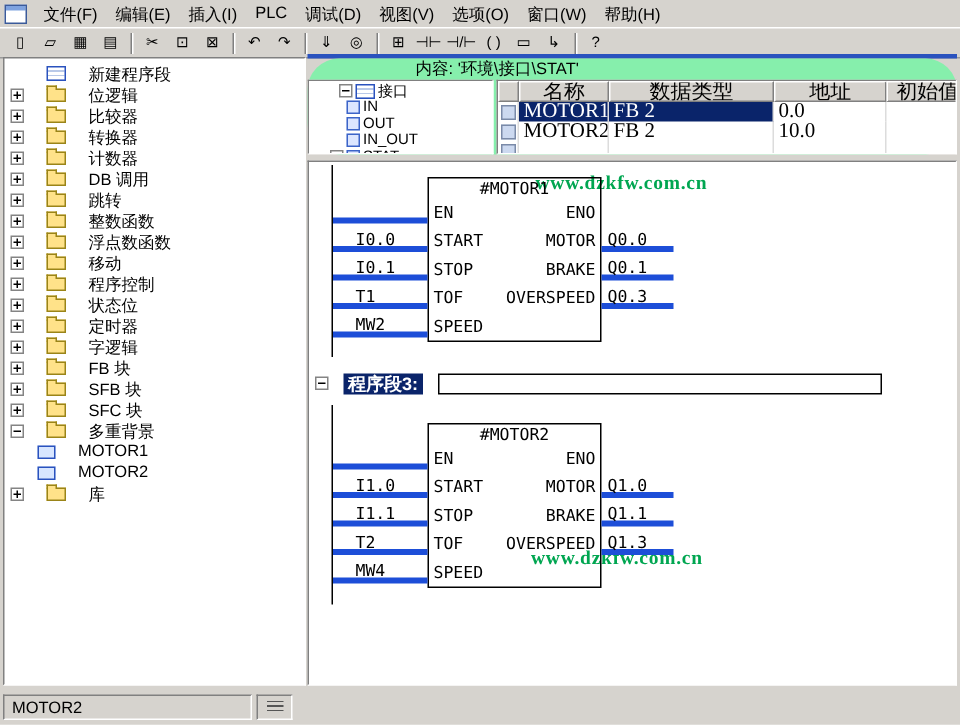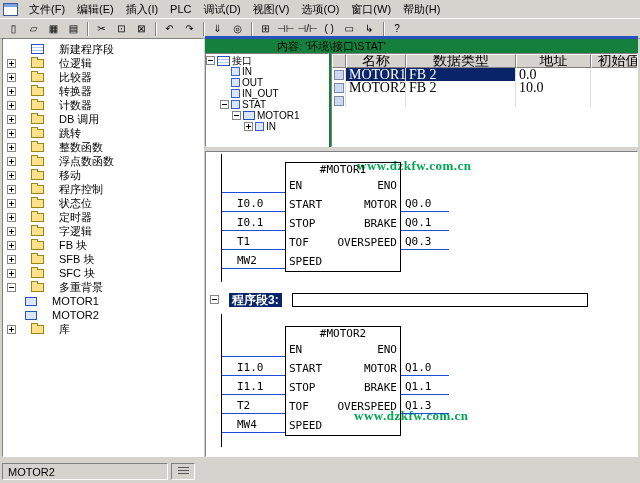--- a/index.html
+++ b/index.html
@@ -32,27 +32,27 @@
   .ic-folder{width:13px;height:9px;background:#ffe289;border:1px solid #9a8418;position:relative;flex:0 0 auto;box-sizing:border-box;}
   .ic-folder::before{content:"";position:absolute;top:-3px;left:-1px;width:5px;height:2px;background:#ffe289;
                      border:1px solid #9a8418;border-bottom:none;}
   .ic-network{width:13px;height:10px;border:1px solid #2a52be;flex:0 0 auto;box-sizing:border-box;
               background:repeating-linear-gradient(#ffffff 0,#ffffff 2px,#b9c9e8 2px,#b9c9e8 3px);}
   .ic-block{width:12px;height:9px;border:1px solid #2a52be;background:#d8e6ff;flex:0 0 auto;box-sizing:border-box;}
 
   
   .right-panel{position:absolute;left:205px;top:36px;right:2px;bottom:26px;display:flex;flex-direction:column;}
   .accent-bar{height:3px;background:var(--accent,#2a52be);}
-  .decl{height:108px;background:#15803d;display:flex;flex-direction:column;}
+  .decl{height:64px;background:#86efac;display:flex;flex-direction:column;border-radius:21px;}
   .decl-header{height:14px;line-height:14px;padding-left:72px;white-space:nowrap;overflow:hidden;}
   .decl-body{flex:1;display:flex;gap:2px;overflow:hidden;}
   .if-tree{width:122px;background:#fff;border:1px solid;border-color:#808080 #fff #fff #808080;
            padding:1px 0;overflow:hidden;font-size:10px;}
   .titem{display:flex;align-items:center;height:11px;gap:2px;white-space:nowrap;cursor:default;}
-  .lv0{padding-left:0;} .lv1{padding-left:14px;} .lv2{padding-left:26px;} .lv3{padding-left:38px;}
+  .lv0{padding-left:20px;} .lv1{padding-left:14px;} .lv2{padding-left:26px;} .lv3{padding-left:38px;}
   .ic-decl{width:9px;height:9px;border:1px solid #3c64c8;background:#dce6ff;flex:0 0 auto;box-sizing:border-box;}
 
   .var-table{flex:1;background:#fff;border:1px solid;border-color:#808080 #fff #fff #808080;
              font-size:14px;overflow:hidden;font-family:Liberation Serif, serif;}
   .thead{display:flex;height:14px;background:#d6d3ce;}
   .th{border:1px solid;border-color:#fff #808080 #808080 #fff;display:flex;align-items:center;
       justify-content:center;overflow:hidden;white-space:nowrap;box-sizing:border-box;}
   .w-ic{width:14px;flex:0 0 auto;} .w-name{width:60px;flex:0 0 auto;} .w-type{width:110px;flex:0 0 auto;}
   .w-addr{width:75px;flex:0 0 auto;} .w-init{width:55px;flex:0 0 auto;}
   .trow{display:flex;height:13px;align-items:stretch;}
@@ -72,21 +72,21 @@
   .wm{position:absolute;font-family:"Liberation Serif",serif;font-weight:bold;font-size:13px;
       color:var(--watermark,#00a651);letter-spacing:.5px;white-space:nowrap;}
   .fbd{position:absolute;width:242px;height:112px;}
   .bbox{position:absolute;left:63px;top:0;width:116px;height:110px;border:1px solid #000;box-sizing:border-box;}
   .btitle{position:absolute;left:63px;top:1px;width:116px;height:14px;line-height:14px;text-align:center;}
   .pinrow{position:absolute;left:64px;width:114px;height:17px;line-height:17px;display:flex;
           justify-content:space-between;padding:0 3px;box-sizing:border-box;}
   .op{position:absolute;height:16px;line-height:15px;box-sizing:border-box;white-space:nowrap;}
   .op.l{left:0;width:63px;text-align:left;padding-left:15px;}
   .op.r{left:179px;width:48px;text-align:left;padding-left:4px;}
-  .op.wire{border-bottom:1px solid #1d4ed8;}
+  .op.wire{border-bottom:4px solid #1d4ed8;}
 
   .net-header{position:absolute;left:4px;height:15px;display:flex;align-items:center;gap:10px;
               font-family:"Liberation Sans",sans-serif;}
   .net-label{background:var(--selection,#0a246a);color:#fff;padding:0 3px;height:14px;line-height:14px;
              font-size:12px;font-weight:bold;white-space:nowrap;}
   .net-input{width:290px;height:12px;border:1px solid #000;background:#fff;font-size:10px;padding:0 2px;}
 
   
   .statusbar{position:absolute;left:0;right:0;bottom:0;height:24px;display:flex;align-items:center;
              padding:3px 2px;gap:3px;box-sizing:border-box;}

